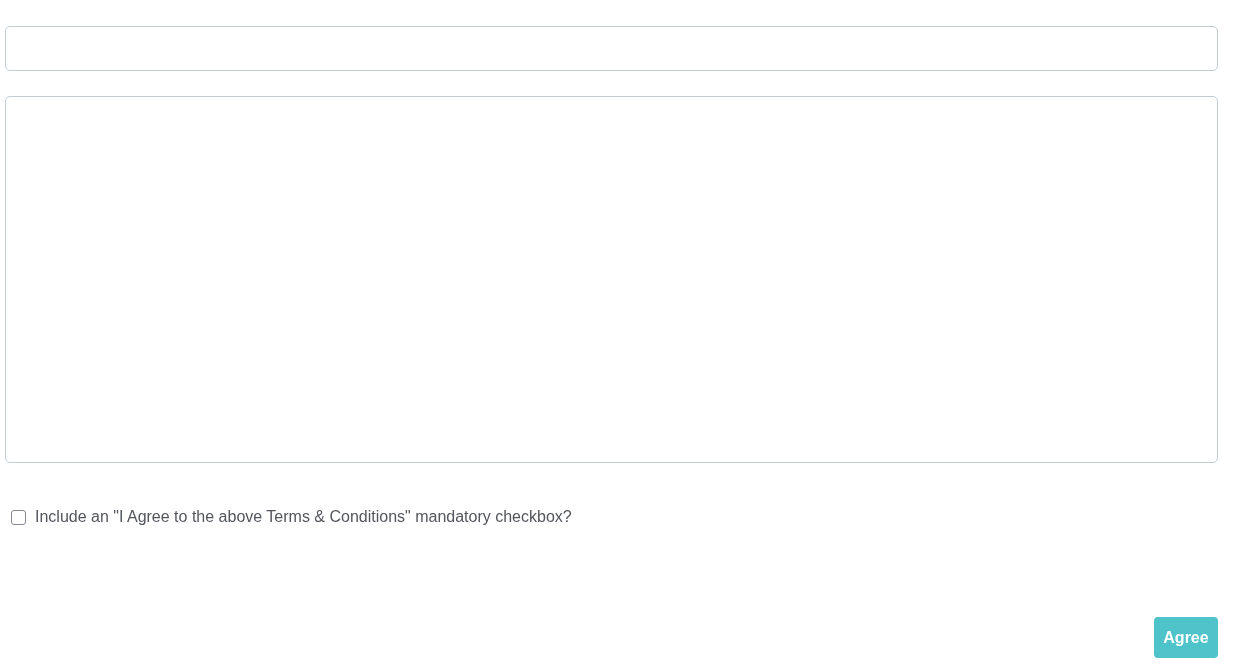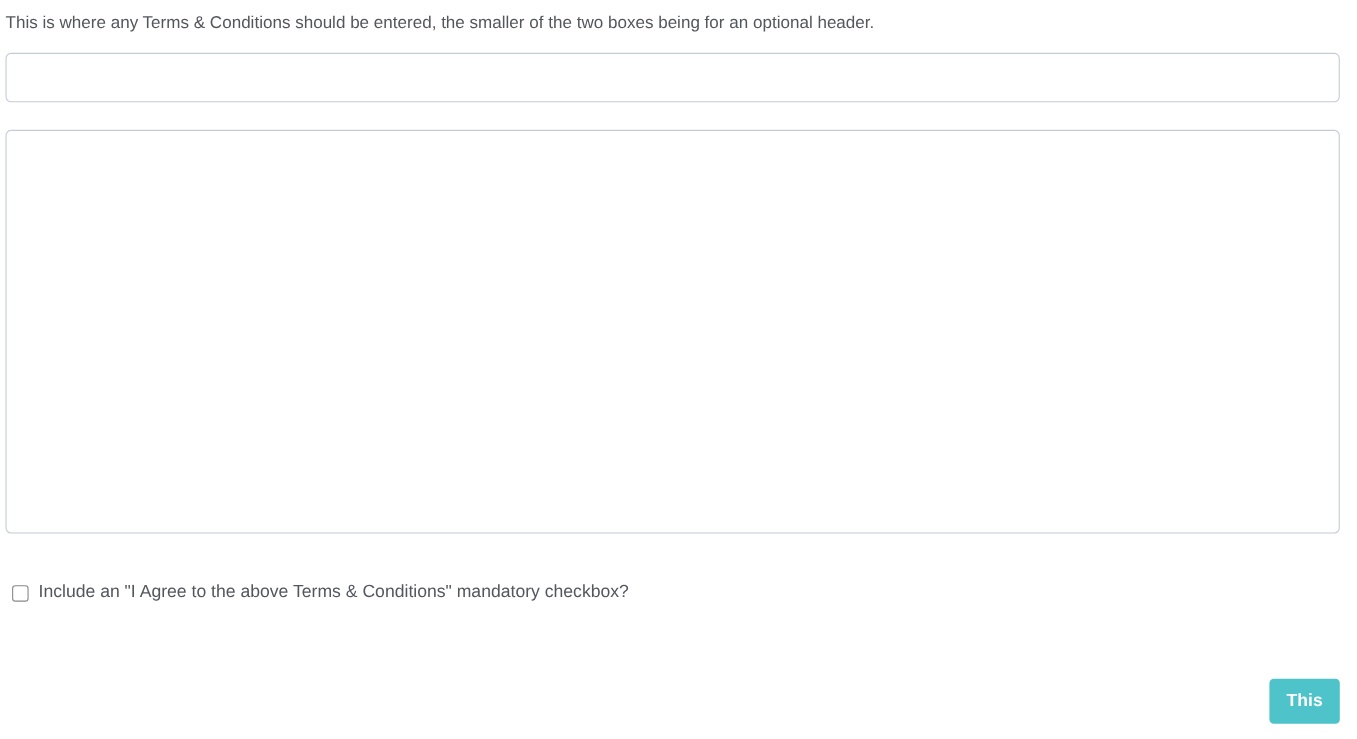--- a/index.html
+++ b/index.html
@@ -95,27 +95,26 @@
     align-items: center;
     justify-content: center;
   }
 </style>
 </head>
 <body>
 
 <div class="page">
 
   <div class="intro">
-    <div class="line">This is where any Terms &amp; Conditions should be entered, the smaller of the two boxes being for an optional header.</div>
   </div>
 
   <input type="text" class="header-input" placeholder="" style="">
 
   <textarea class="terms-textarea" placeholder="" style=""></textarea>
 
   <div class="checkbox-row">
     <input type="checkbox" class="agree-checkbox" style="">
     <label class="checkbox-label">Include an "I Agree to the above Terms &amp; Conditions" mandatory checkbox?</label>
   </div>
 
-  <button class="save-button">This</button>
+  <button class="save-button">Agree</button>
 
 </div>
 
 </body></html>

